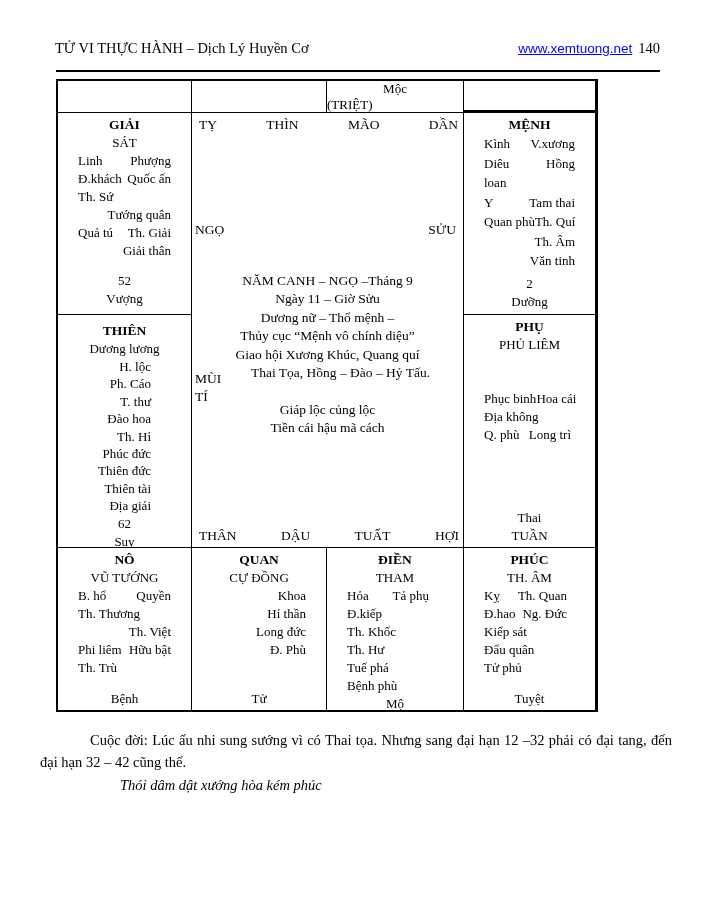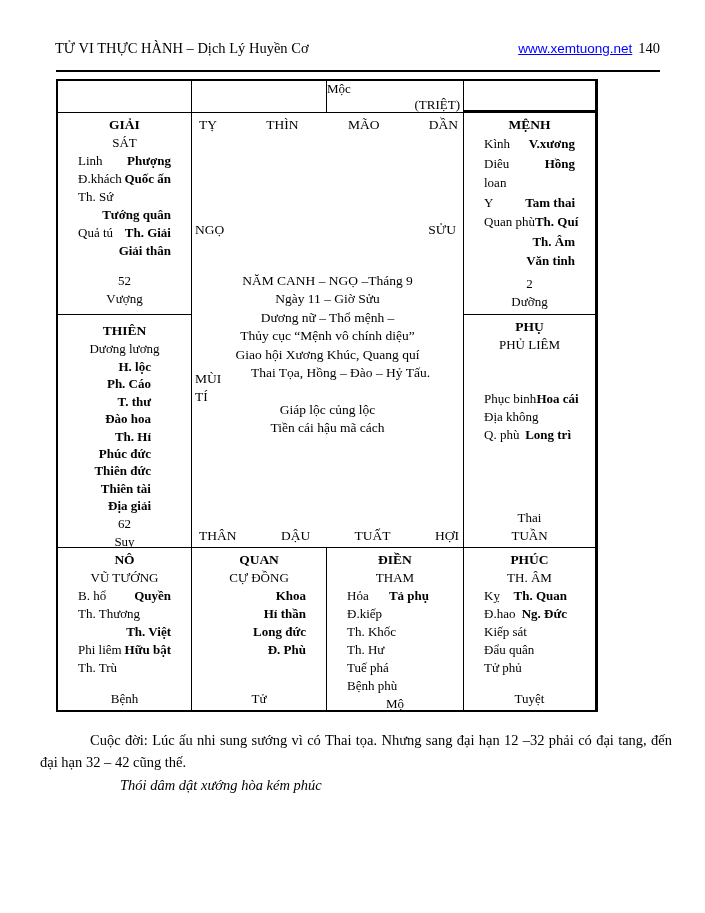--- a/index.html
+++ b/index.html
@@ -22,29 +22,29 @@
     grid-template-columns:134px 135px 137px 131px;
     grid-template-rows:32px 202px 233px 162px;
     font-size:13px;
   }
   .cell{box-sizing:border-box;position:relative;overflow:hidden;}
   .b-r{border-right:1.5px solid #000;}
   .b-b{border-bottom:1.5px solid #000;}
   .b-bt{border-bottom:3px solid #000;}
 
   .moc-cell{line-height:16px;padding-top:0;}
-  .moc-l1{text-align:left;}
-  .moc-l2{text-align:right;padding-right:3px;}
+  .moc-l1{text-align:center;}
+  .moc-l2{padding-right:3px;}
 
   .palace{display:flex;flex-direction:column;padding:2px 20px;line-height:18px;}
   .p-name{text-align:center;font-weight:bold;font-size:13.5px;line-height:19px;}
   .p-star{text-align:center;line-height:18px;}
   .s-row{display:flex;justify-content:space-between;line-height:18px;}
   .s-row .sl{white-space:nowrap;text-align:right;}
-  .s-row .sr{white-space:nowrap;text-align:center;font-weight:bold;}
+  .s-row .sr{white-space:nowrap;text-align:center;}
   .p-bottom{margin-top:auto;text-align:center;line-height:18px;}
 
   .pal-giai .p-bottom{margin-bottom:4px;}
   .pal-menh .p-bottom{margin-bottom:1px;}
   .pal-menh .s-row{line-height:19.5px;}
   .pal-thien{padding-top:6px;}
   .pal-thien .s-row{line-height:17.4px;}
   .pal-thien .sr{padding-right:20px;}
   .pal-phu .spacer{height:36px;}
   .pal-phu .sr{padding-right:4px;}

